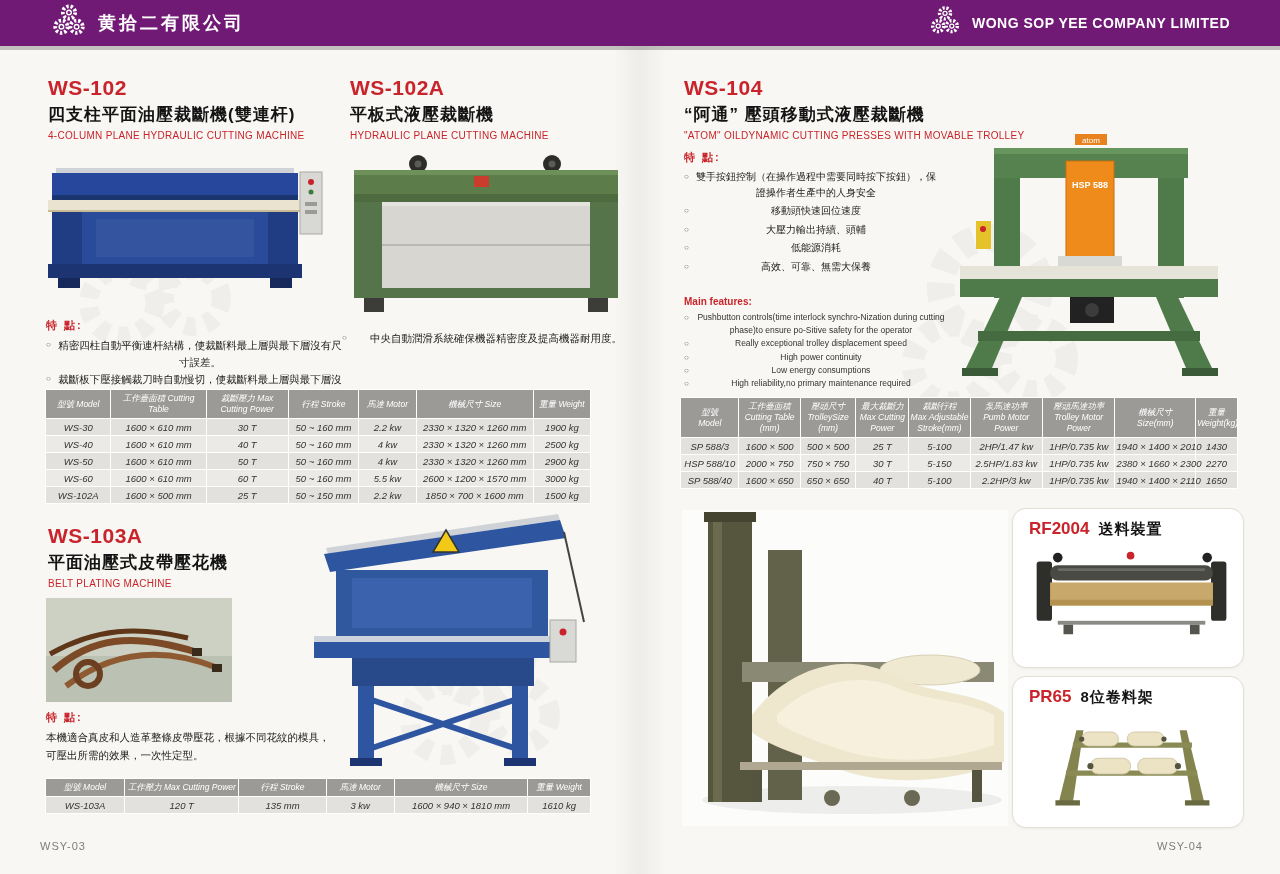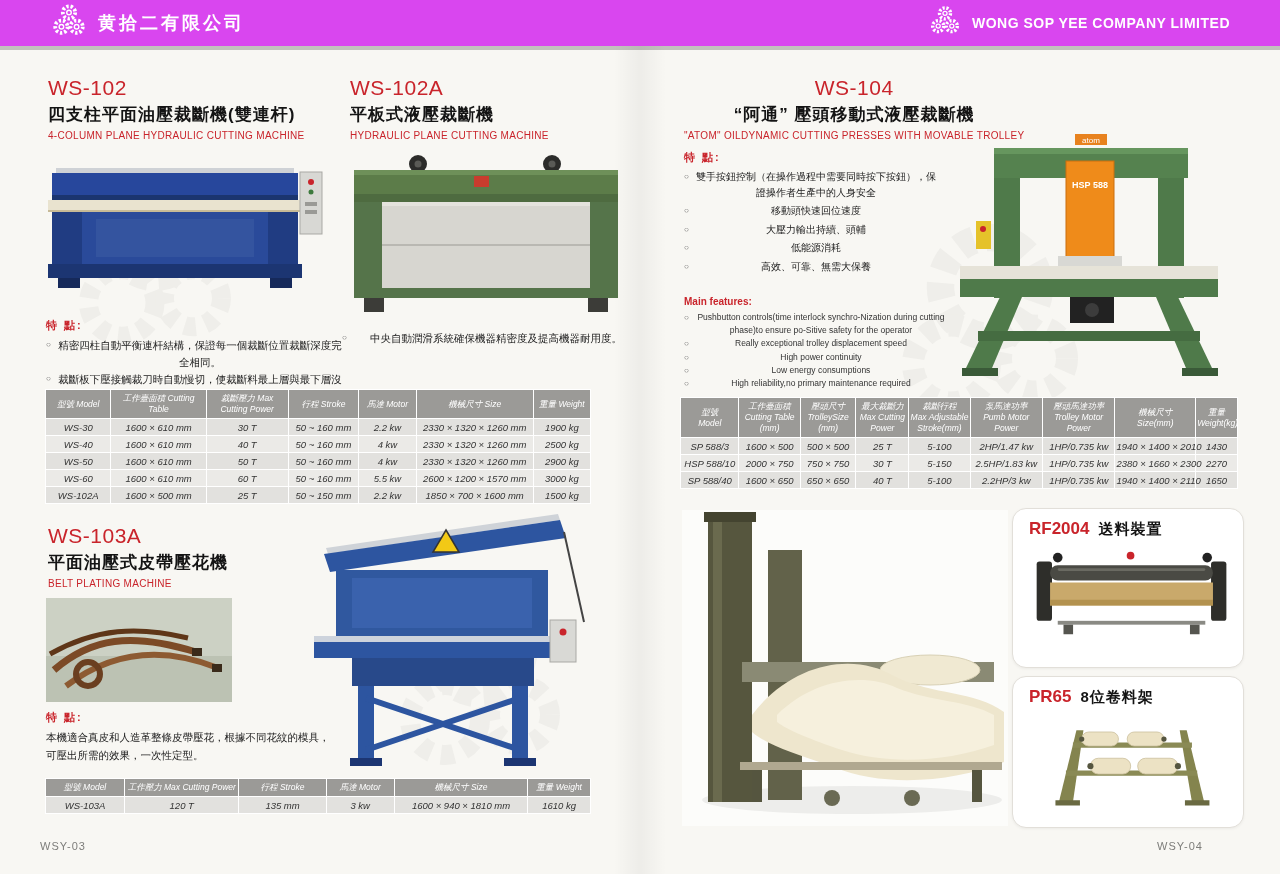--- a/index.html
+++ b/index.html
@@ -1,32 +1,32 @@
 <!DOCTYPE html>
 <html><head>
 <meta charset="utf-8">
 <style>
   html,body{margin:0;padding:0;background:#e8e7e3;}
   .stage{position:relative;width:1280px;height:874px;background:#f8f7f3;overflow:hidden;
          font-family:"Liberation Sans","DejaVu Sans",sans-serif;}
   
-  .topbar{position:absolute;left:0;top:0;width:1280px;height:46px;background:#d946ef;
+  .topbar{position:absolute;left:0;top:0;width:1280px;height:46px;background:#701a75;
           display:flex;align-items:center;justify-content:space-between;padding:0 50px;box-sizing:border-box;}
   .topbar:after{content:"";position:absolute;left:0;bottom:-4px;width:100%;height:4px;background:#c2c1bd;}
   .brand{display:flex;align-items:center;gap:10px;color:#fff;}
   .brand-zh{font-family:"DejaVu Serif","Liberation Serif",serif;font-size:18px;font-weight:bold;letter-spacing:3px;}
   .brand-en{font-size:14px;font-weight:bold;letter-spacing:.5px;}
   
   .gutter{position:absolute;left:614px;top:46px;width:52px;height:828px;
           background:linear-gradient(90deg,rgba(0,0,0,0) 0%,rgba(0,0,0,.045) 50%,rgba(0,0,0,0) 100%);}
   
   .wm{position:absolute;opacity:.05;pointer-events:none;}
   
   .sect{position:absolute;}
-  .model{color:#c9242b;font-weight:normal;font-size:21px;letter-spacing:.5px;}
+  .model{color:#c9242b;font-weight:bold;font-size:21px;letter-spacing:.5px;}
   .tzh{font-size:17px;font-weight:bold;color:#141414;margin-top:3px;letter-spacing:1px;white-space:nowrap;}
   .ten{color:#c9242b;font-size:10px;margin-top:4px;letter-spacing:.3px;white-space:nowrap;}
   
   .featwrap{position:absolute;}
   .feat-label{color:#c9242b;font-weight:bold;font-size:11px;letter-spacing:2px;margin-bottom:4px;}
   ul.feat{list-style:none;margin:0;padding:0;font-size:10.5px;color:#222;line-height:1.6;text-align:center;}
   ul.feat li{position:relative;padding-left:12px;}
   ul.feat li:before{content:"○";position:absolute;left:0;top:0;color:#666;font-size:8px;line-height:1.9;}
   ul.feat-en{font-size:8.5px;line-height:1.55;color:#333;}
   ul.feat-en li:before{line-height:1.8;}
@@ -153,21 +153,21 @@
       <circle cx="269" cy="34" r="3" fill="#c9242b"></circle>
       <circle cx="269" cy="44" r="2.5" fill="#3d7a3d"></circle>
       <rect x="263" y="54" width="12" height="4" fill="#9a9a96"></rect>
       <rect x="263" y="62" width="12" height="4" fill="#9a9a96"></rect>
     </svg>
   </div>
 
   <div class="featwrap" style="left:46px;top:318px;width:296px;">
     <div class="feat-label">特 點:</div>
     <ul class="feat">
-      <li>精密四柱自動平衡連杆結構，保證每一個裁斷位置裁斷深度完全相同。</li>
+      <li>精密四柱自動平衡連杆結構，使裁斷料最上層與最下層沒有尺寸誤差。</li>
       <li>裁斷板下壓接觸裁刀時自動慢切，使裁斷料最上層與最下層沒有尺寸誤差。</li>
     </ul>
   </div>
 
   <div class="sect" style="left:350px;top:76px;">
     <div class="model">WS-102A</div>
     <div class="tzh">平板式液壓裁斷機</div>
     <div class="ten">HYDRAULIC PLANE CUTTING MACHINE</div>
   </div>
 
@@ -338,21 +338,21 @@
             <td>120 T</td>
             <td>135 mm</td>
             <td>3 kw</td>
             <td>1600 × 940 × 1810 mm</td>
             <td>1610 kg</td>
       </tr>
     </tbody>
       </table>
   </div>
 
-  <div class="sect" style="left:684px;top:76px;text-align:center;">
+  <div class="sect" style="left:684px;top:76px;">
     <div class="model">WS-104</div>
     <div class="tzh">“阿通” 壓頭移動式液壓裁斷機</div>
     <div class="ten">"ATOM" OILDYNAMIC CUTTING PRESSES WITH MOVABLE TROLLEY</div>
   </div>
 
   <div class="featwrap" style="left:684px;top:150px;width:252px;">
     <div class="feat-label">特 點:</div>
     <ul class="feat" style="font-size:10px;line-height:1.55;">
       <li style="margin-bottom:3px;">雙手按鈕控制（在操作過程中需要同時按下按鈕），保證操作者生產中的人身安全</li>
       <li style="margin-bottom:3px;">移動頭快速回位速度</li>

